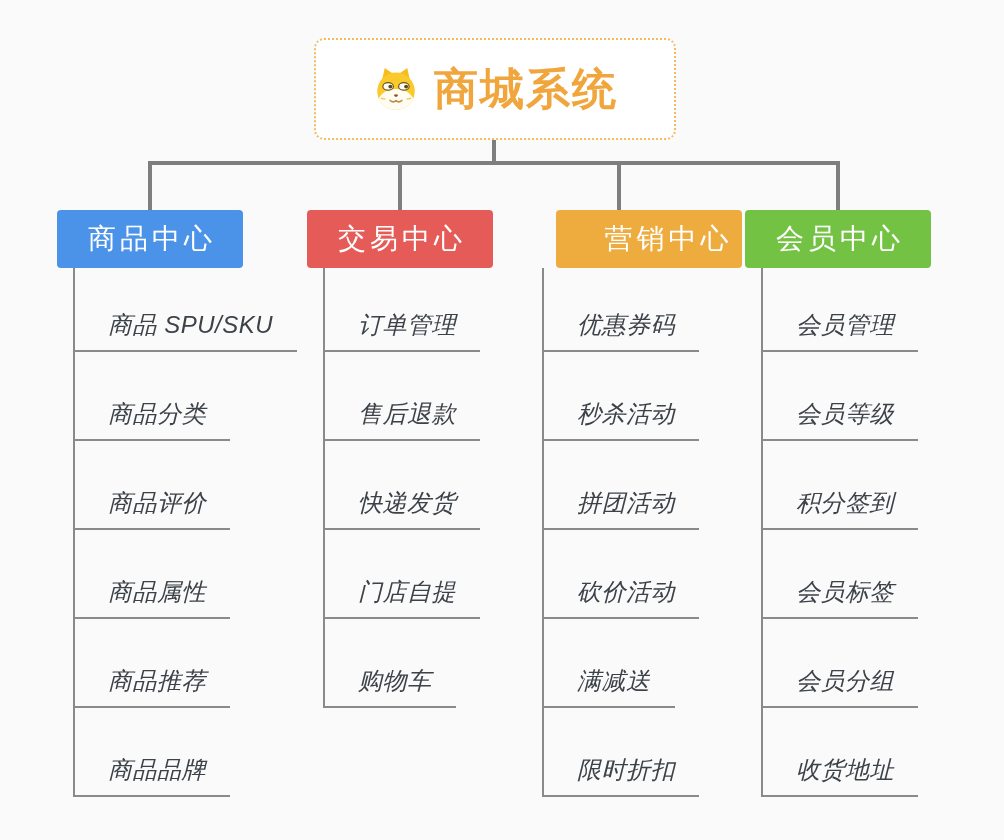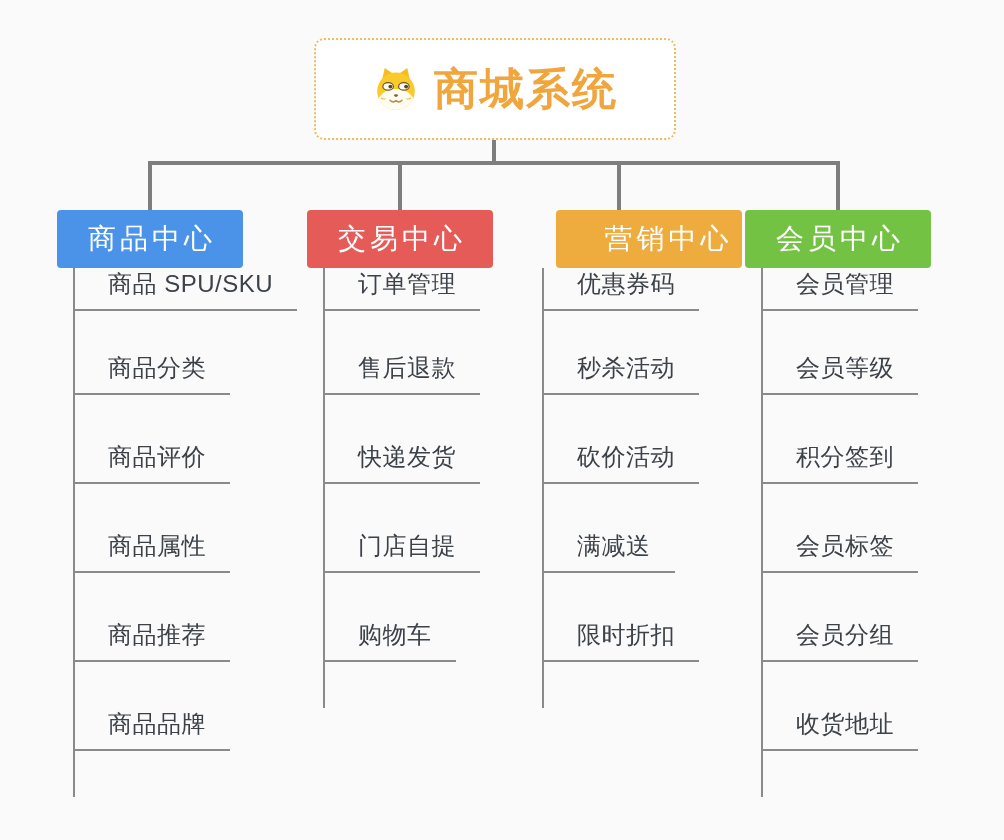--- a/index.html
+++ b/index.html
@@ -51,21 +51,21 @@
   .children{
     position:absolute;top:268px;
     border-left:2px solid #8A8A8A;
   }
   .ch-0{left:73px;}
   .ch-1{left:323px;}
   .ch-2{left:542px;}
   .ch-3{left:761px;}
 
   .child{
-    height:89px;display:flex;align-items:flex-start;
+    height:89px;display:flex;align-items:flex-end;font-style:italic;
   }
   .child:first-child{height:84px;}
   .child-label{
     display:inline-block;white-space:nowrap;
     border-bottom:2px solid #8A8A8A;
     padding:0 24px 9px 33px;
     font-size:24px;color:#3D4249;letter-spacing:0.5px;
     cursor:default;
   }
 </style>
@@ -149,20 +149,23 @@
 
   <div class="branch-node bn-2" style="background: rgb(238, 172, 63);">营销中心</div>
   <div class="children ch-2">
     <div class="child">
         <span class="child-label">优惠券码</span>
       </div>
     <div class="child">
         <span class="child-label">秒杀活动</span>
       </div>
     <div class="child">
+        <span class="child-label">拼团活动</span>
+      </div>
+    <div class="child">
         <span class="child-label">砍价活动</span>
       </div>
     <div class="child">
         <span class="child-label">满减送</span>
       </div>
     <div class="child">
         <span class="child-label">限时折扣</span>
       </div>
   </div>
 

